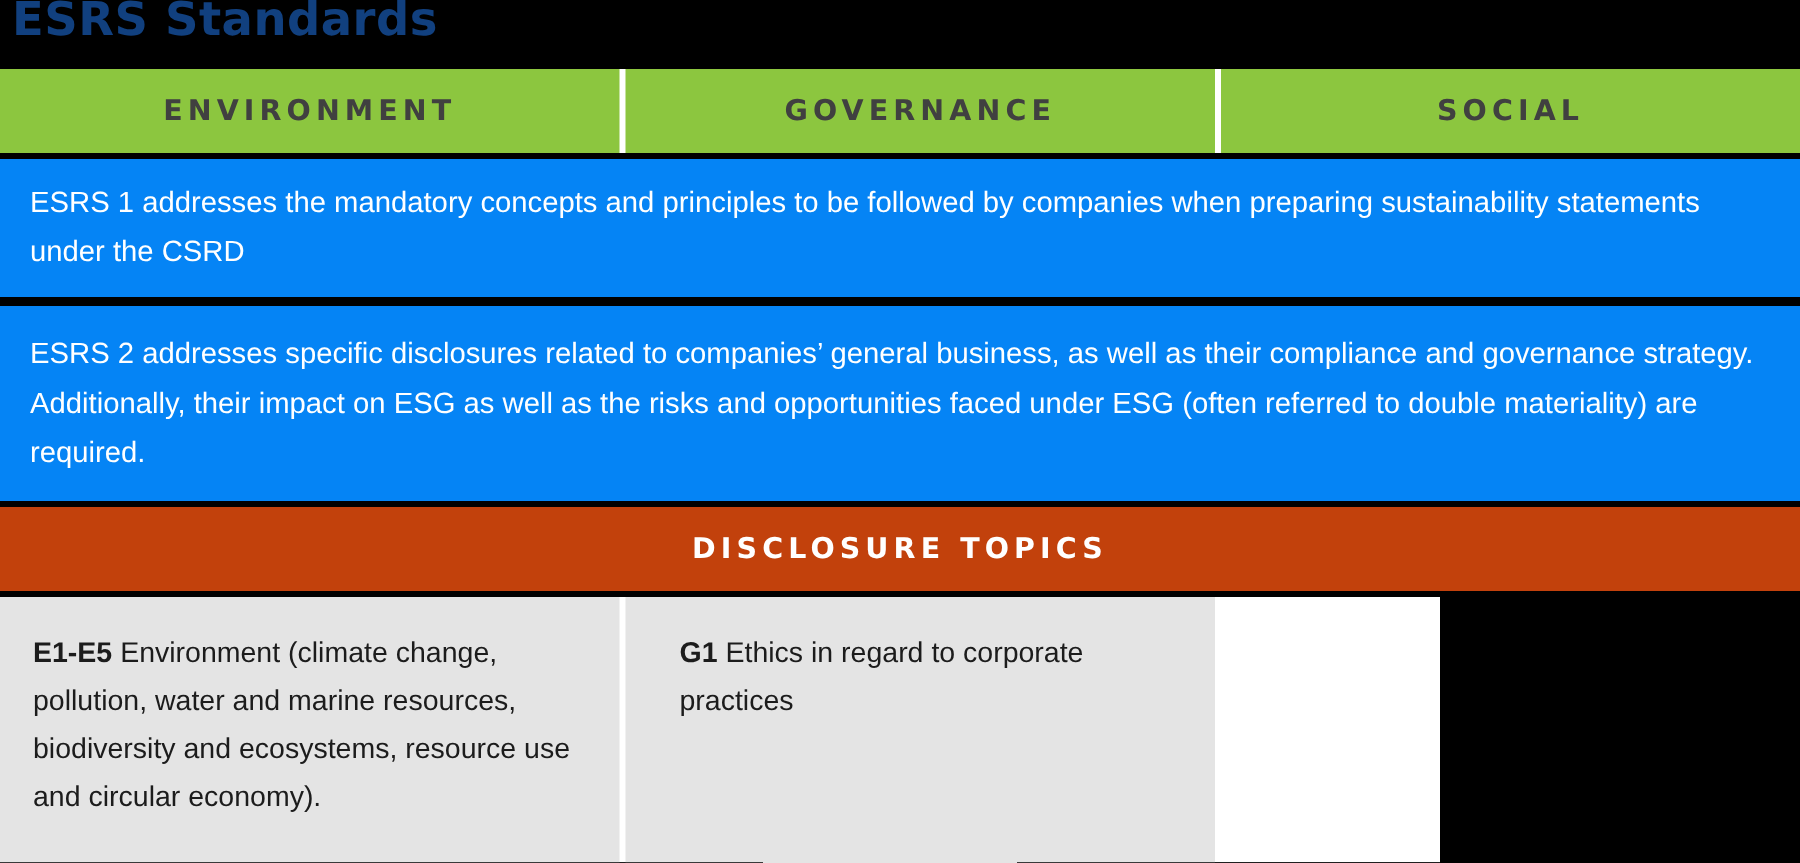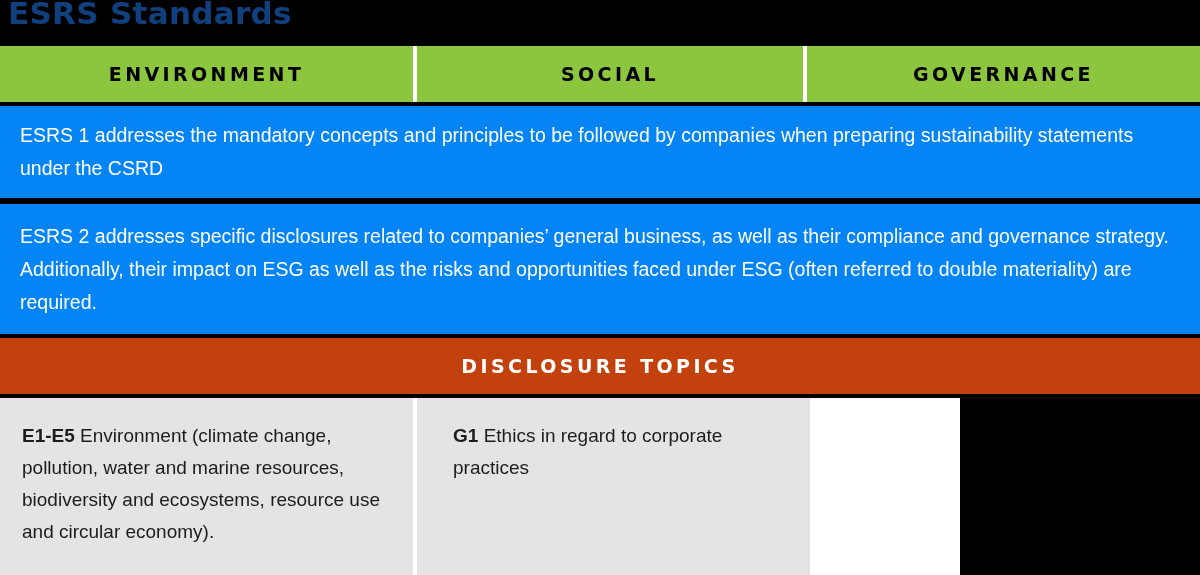--- a/index.html
+++ b/index.html
@@ -58,21 +58,21 @@
     height: 56px;
     display: flex;
     align-items: center;
     justify-content: center;
     box-sizing: border-box;
   }
   .pillar-cell.env  { width: 413px; }
   .pillar-cell.soc  { width: 386px; margin-left: 4px; }
   .pillar-cell.gov  { width: 393px; margin-left: 4px; }
   .pillar-label {
-    color: #000000;
+    color: #404040;
     font-family: "DejaVu Sans", sans-serif;
     font-size: 19px;
     font-weight: bold;
     letter-spacing: 3.4px;
     white-space: nowrap;
   }
 
   
   .esrs-block {
     position: absolute;
@@ -153,25 +153,25 @@
 <div class="infographic">
 
   <div class="title-bar">
     <span class="title-text">ESRS Standards</span>
   </div>
 
   <div class="pillar-row">
     <div class="pillar-cell env">
       <span class="pillar-label">ENVIRONMENT</span>
     </div>
+    <div class="pillar-cell gov">
+      <span class="pillar-label">GOVERNANCE</span>
+    </div>
     <div class="pillar-cell soc">
       <span class="pillar-label">SOCIAL</span>
-    </div>
-    <div class="pillar-cell gov">
-      <span class="pillar-label">GOVERNANCE</span>
     </div>
   </div>
 
   <div class="esrs-block esrs-1">
     <p class="esrs-text"><b>ESRS 1</b><span> addresses the mandatory concepts and principles to be followed by companies when preparing sustainability statements under the CSRD</span></p>
   </div>
 
   <div class="esrs-block esrs-2">
     <p class="esrs-text"><b>ESRS 2</b><span> addresses specific disclosures related to companies’ general business, as well as their compliance and governance strategy. Additionally, their impact on ESG as well as the risks and opportunities faced under ESG (often referred to double materiality) are required.</span></p>
   </div>

